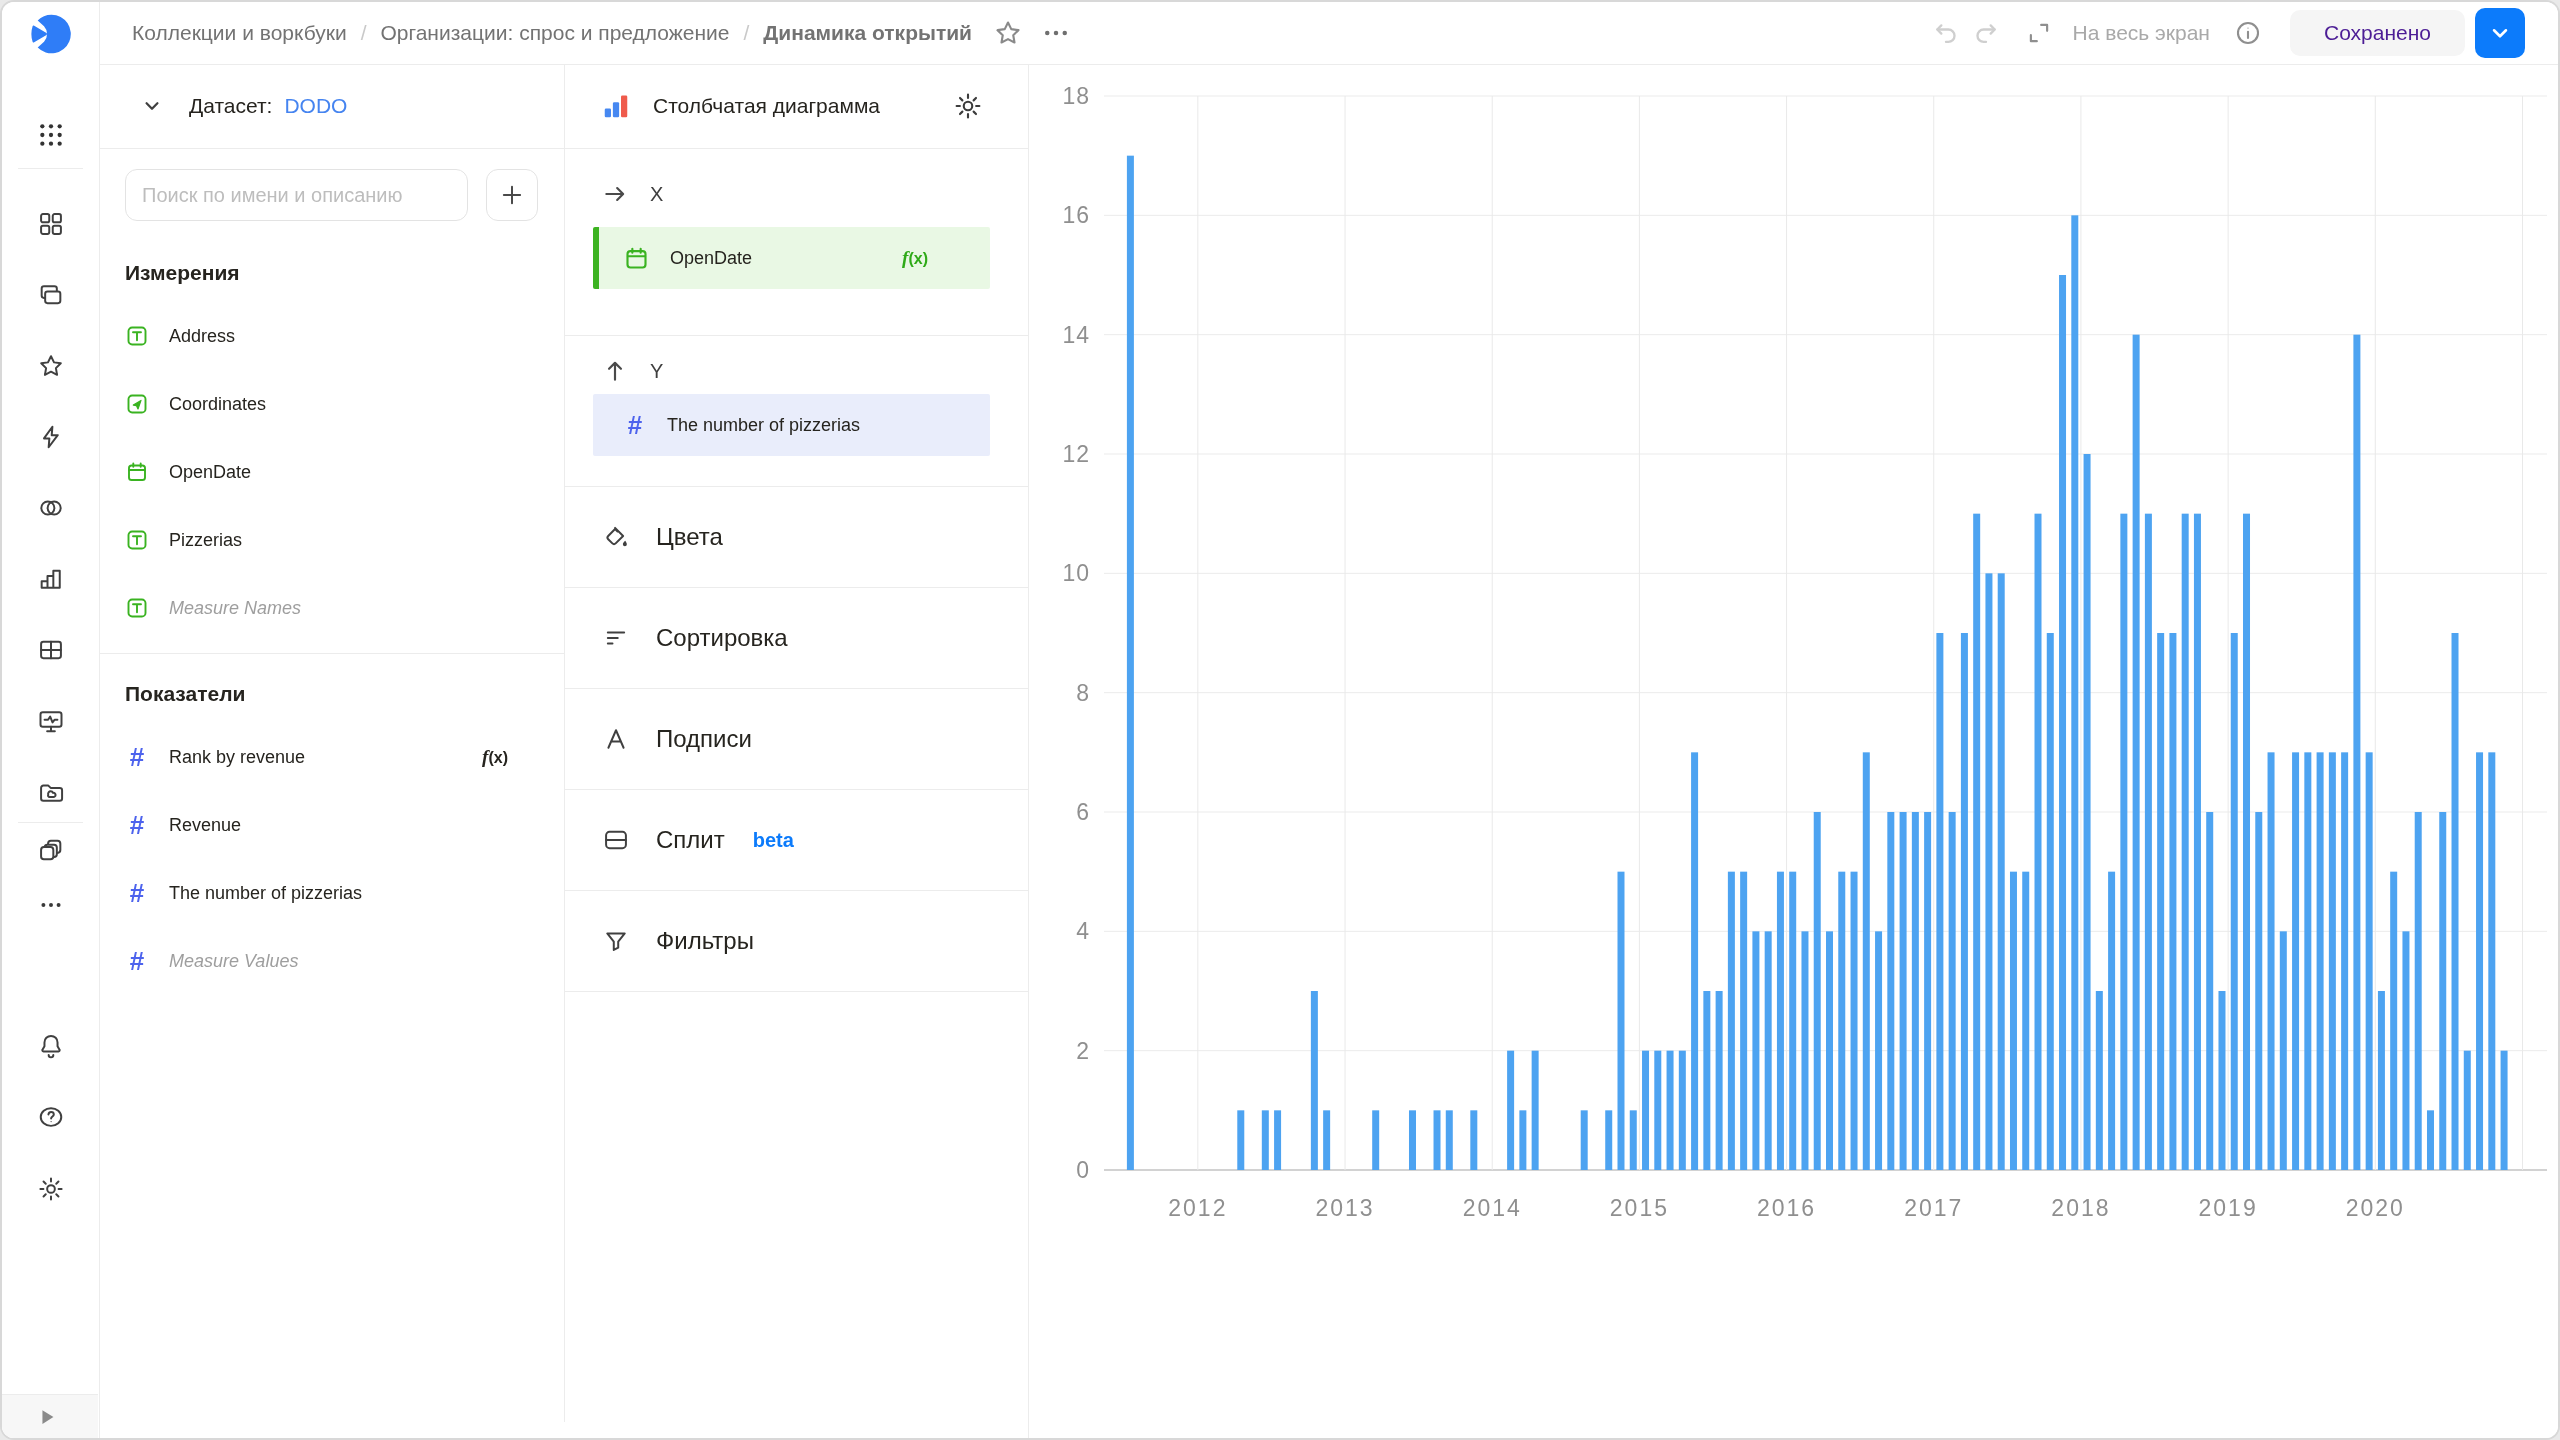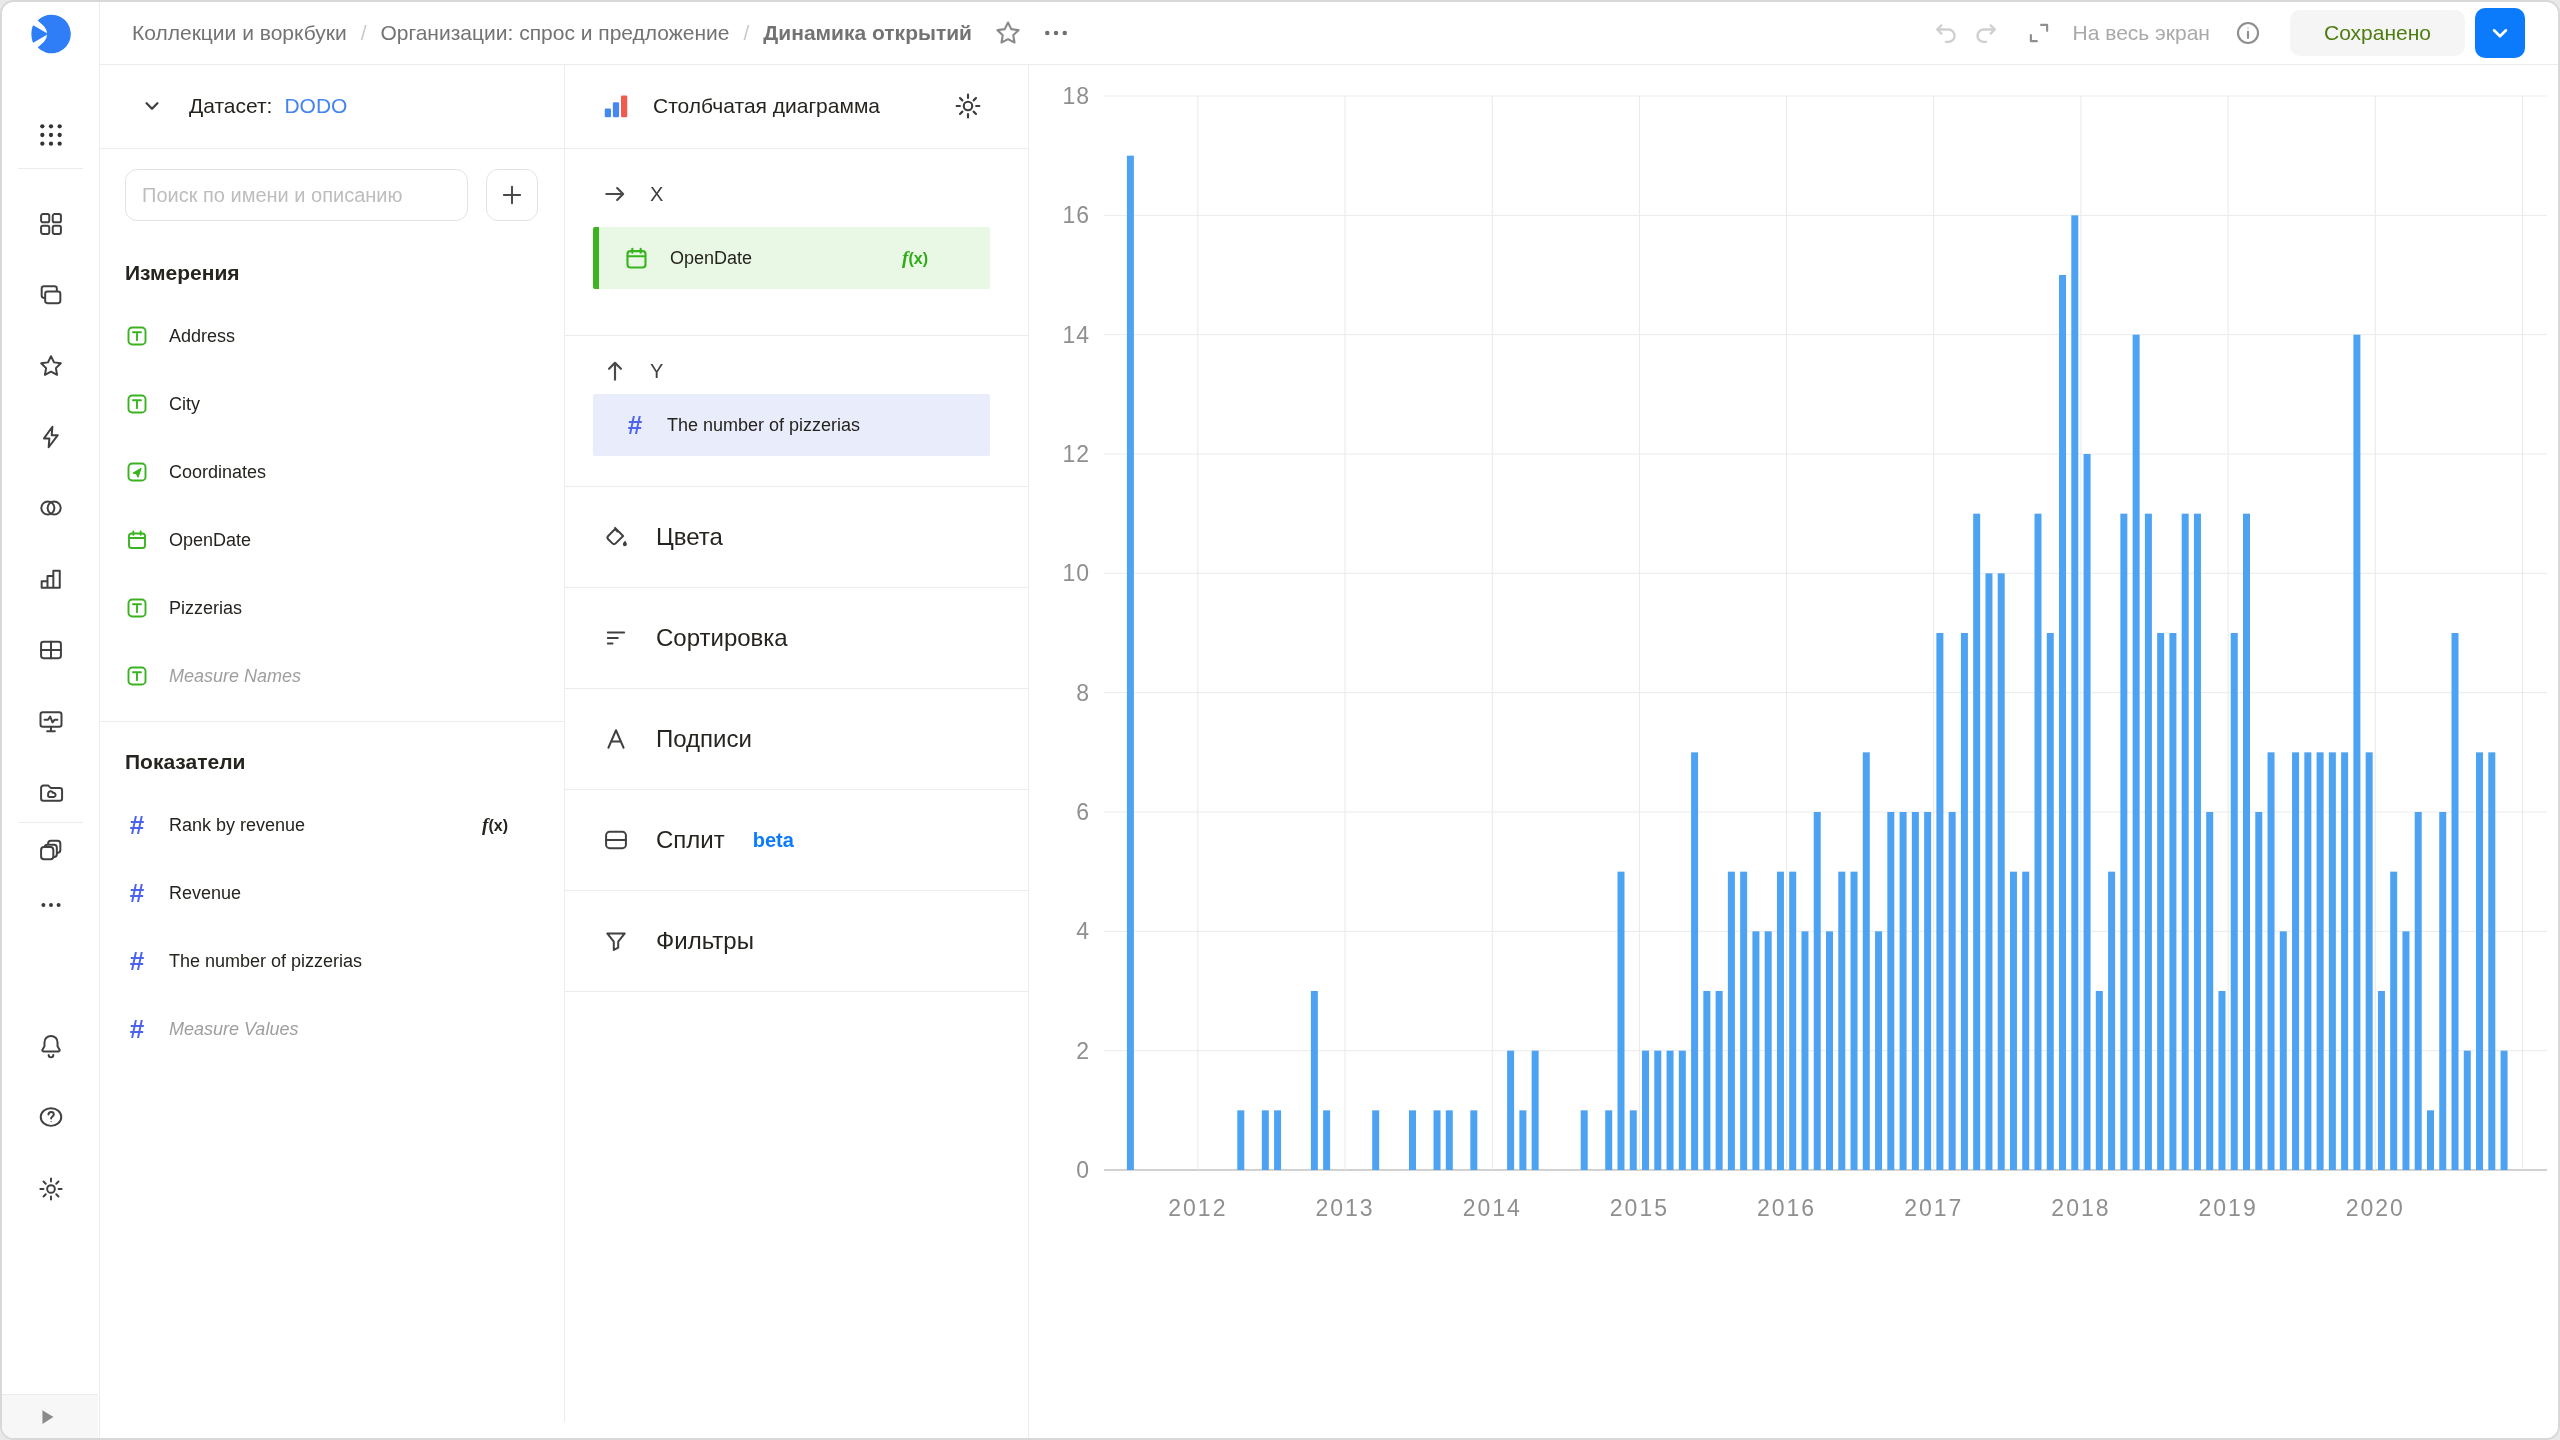--- a/index.html
+++ b/index.html
@@ -18,21 +18,21 @@
 
   
   .topbar{position:absolute;left:97px;top:0;right:0;height:62px;background:#fff;border-bottom:1px solid #ececec;display:flex;align-items:center;z-index:20;}
   .crumbs{display:flex;align-items:center;margin-left:33px;font-size:21px;white-space:nowrap;}
   .crumb{color:#737373;cursor:pointer;}
   .crumb.current{font-weight:bold;cursor:default;}
   .crumb-sep{color:#c9c9c9;margin:0 14px;}
   .tb-icon{display:flex;align-items:center;justify-content:center;width:40px;height:40px;border-radius:8px;cursor:pointer;}
   .tb-right{margin-left:auto;display:flex;align-items:center;margin-right:33px;}
   .fs-btn{display:flex;align-items:center;gap:21px;color:#a9a9a9;font-size:21px;cursor:pointer;margin:0 18px 0 20px;}
-  .saved-btn{height:46px;padding:0 34px;background:#f5f5f5;color:#4d7c0f;font-size:21px;border:none;border-radius:10px;margin:0 10px 0 22px;cursor:default;}
+  .saved-btn{height:46px;padding:0 34px;background:#f5f5f5;color:#4c1d95;font-size:21px;border:none;border-radius:10px;margin:0 10px 0 22px;cursor:default;}
   .save-dd{width:50px;height:50px;background:#0c7bfb;border:none;border-radius:10px;display:flex;align-items:center;justify-content:center;cursor:pointer;}
 
   
   .menu{position:absolute;left:2222px;top:69px;width:300px;background:#fff;border-radius:10px;
         box-shadow:0 4px 18px rgba(0,0,0,.15),0 0 1px rgba(0,0,0,.12);padding:6px;z-index:40;box-sizing:border-box;}
   .menu-item{font-size:21px;padding:9px 15px;border-radius:12px;border:3px solid transparent;cursor:pointer;color:#26241f;white-space:nowrap;}
   .menu-item.focused{border-color:#5b87f7;}
   .menu-item.disabled{color:#c6c6c6;cursor:default;}
 
   
@@ -273,29 +273,20 @@
     <div class="dp-heading">Измерения</div>
     <div id="dims-list">
         <div class="field-row">
           <span style="display: flex; width: 24px; justify-content: center;">
             <svg width="26" height="26" viewBox="0 0 24 24" fill="none" stroke="#3ab321" stroke-width="1.9" stroke-linecap="round" stroke-linejoin="round">
               <rect x="3.5" y="3.5" width="17" height="17" rx="3.6"></rect>
               <path d="M8 8.2h8M12 8.2v8"></path>
             </svg>
           </span>
           <span class="field-label">Address</span>
-        </div>
-        <div class="field-row">
-          <span style="display: flex; width: 24px; justify-content: center;">
-            <svg width="26" height="26" viewBox="0 0 24 24" fill="none" stroke="#3ab321" stroke-width="1.9" stroke-linecap="round" stroke-linejoin="round">
-              <rect x="3.5" y="3.5" width="17" height="17" rx="3.6"></rect>
-              <path d="M8 8.2h8M12 8.2v8"></path>
-            </svg>
-          </span>
-          <span class="field-label">City</span>
         </div>
         <div class="field-row">
           <span style="display: flex; width: 24px; justify-content: center;">
             <svg width="26" height="26" viewBox="0 0 24 24" fill="none" stroke="#3ab321" stroke-width="1.9" stroke-linejoin="round">
               <rect x="3.5" y="3.5" width="17" height="17" rx="3.6"></rect>
               <path d="M8.3 13.1L16 8.4l-3 8.6-1.6-3.4z" fill="#3ab321" stroke="#3ab321" stroke-width="1.2"></path>
             </svg>
           </span>
           <span class="field-label">Coordinates</span>
         </div>

